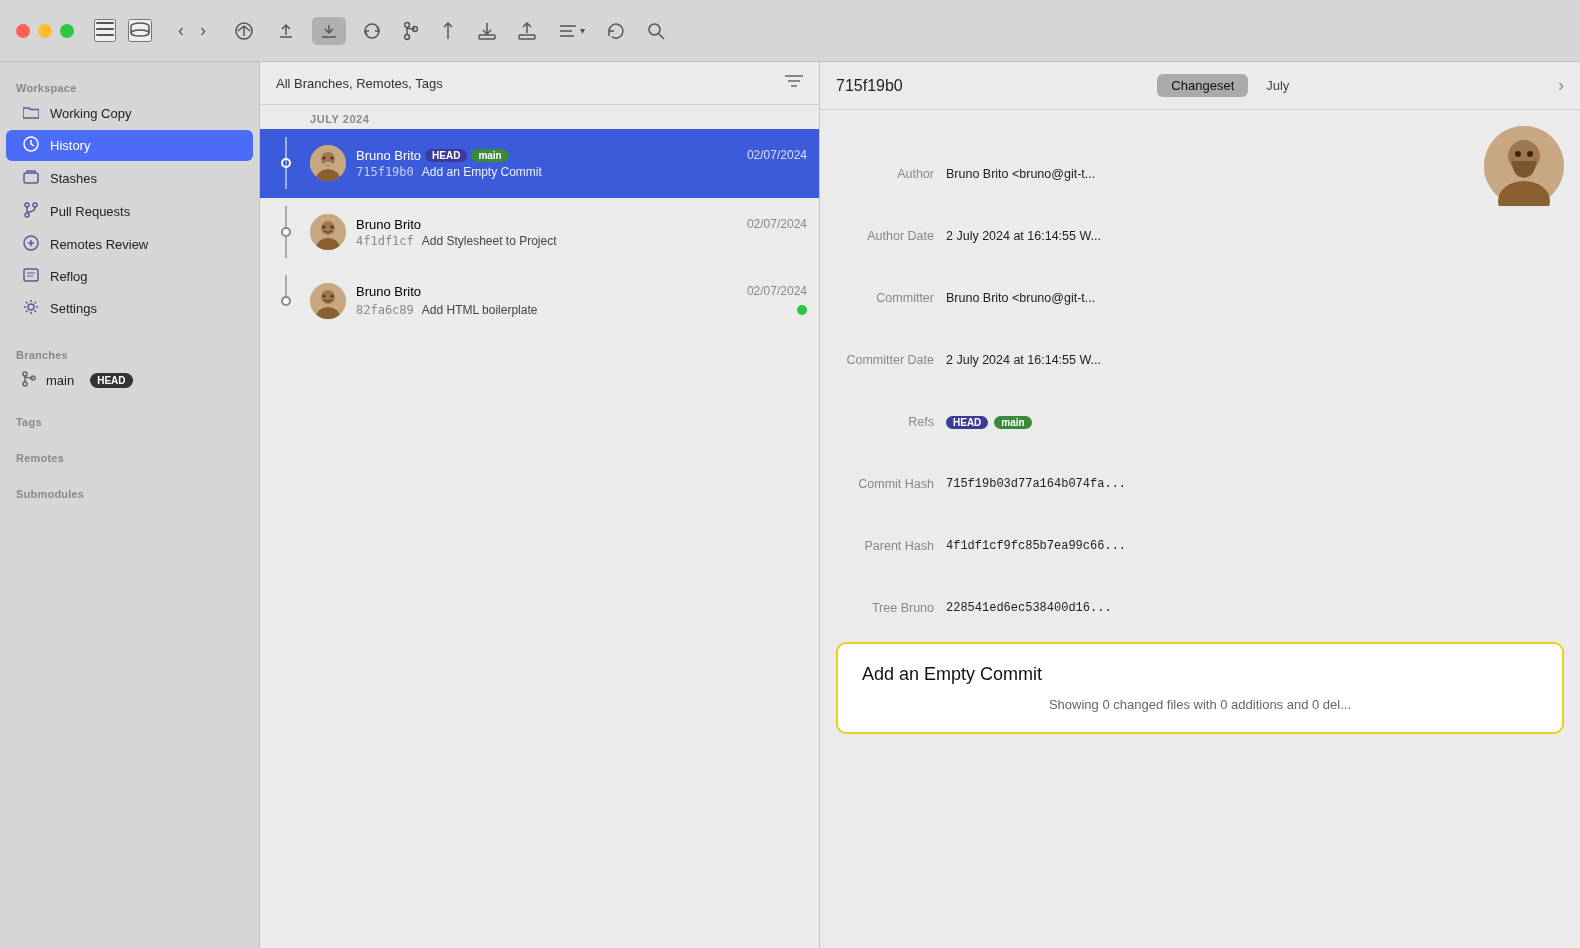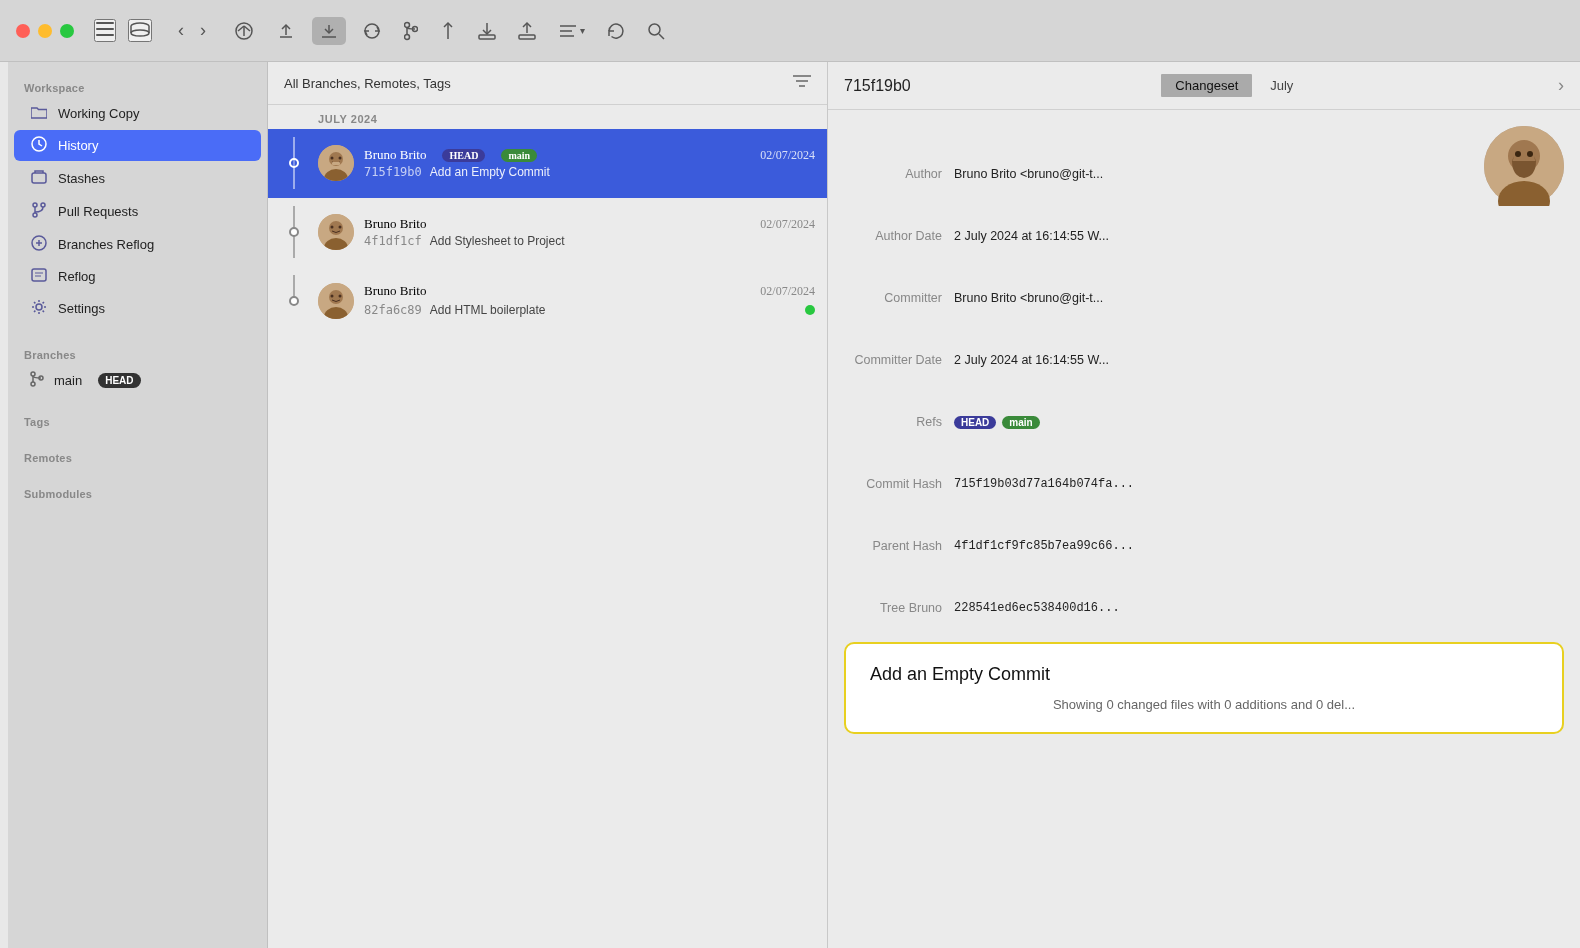--- a/index.html
+++ b/index.html
@@ -93,21 +93,20 @@
     .icon-btn.active {
       background: #b0b0b0;
       border-radius: 5px;
     }
 
     
     .main-layout {
       display: flex;
       flex: 1;
       overflow: hidden;
-      padding-left: 8px;
     }
 
     
     .sidebar {
       width: 260px;
       background: #d6d6d6;
       display: flex;
       flex-direction: column;
       border-right: 1px solid #c0c0c0;
       padding: 12px 0;
@@ -277,22 +276,21 @@
       justify-content: center;
       font-size: 16px;
     }
     .commit-info {
       flex: 1;
       min-width: 0;
     }
     .commit-top-row {
       display: flex;
       align-items: center;
-      gap: 16px;
-      font-family: Liberation Serif, serif;
+      gap: 4px;
     }
     .commit-author {
       font-size: 13px;
       font-weight: 500;
     }
     .commit-row.selected .commit-author { color: white; }
     .ref-badge {
       font-size: 10px;
       font-weight: 700;
       padding: 1px 7px;
@@ -345,21 +343,21 @@
       font-size: 16px;
       font-weight: 500;
       color: #222;
     }
     .detail-tabs {
       display: flex;
       gap: 4px;
     }
     .detail-tab {
       padding: 4px 14px;
-      border-radius: 1px;
+      border-radius: 6px;
       font-size: 13px;
       cursor: pointer;
       border: none;
       background: none;
       color: #444;
     }
     .detail-tab.active {
       background: #aaa;
       color: #111;
       font-weight: 500;
@@ -602,21 +600,21 @@
     </div>
 
     <div class="sidebar-item">
       <span class="sidebar-icon">
         <svg width="16" height="16" viewBox="0 0 16 16">
             <circle cx="8" cy="8" r="7" fill="none" stroke="#5a5a9a" stroke-width="1.5"></circle>
             <line x1="5" y1="8" x2="11" y2="8" stroke="#5a5a9a" stroke-width="1.5"></line>
             <line x1="8" y1="5" x2="8" y2="11" stroke="#5a5a9a" stroke-width="1.5"></line>
           </svg>
       </span>
-      <span>Branches Reflog</span>
+      <span>Remotes Review</span>
     </div>
 
     <div class="sidebar-item">
       <span class="sidebar-icon">
         <svg width="16" height="14" viewBox="0 0 16 14">
             <rect x="1" y="1" width="14" height="12" rx="2" fill="none" stroke="#5a5a9a" stroke-width="1.5"></rect>
             <line x1="4" y1="5" x2="12" y2="5" stroke="#5a5a9a" stroke-width="1"></line>
             <line x1="4" y1="8" x2="10" y2="8" stroke="#5a5a9a" stroke-width="1"></line>
           </svg>
       </span>

